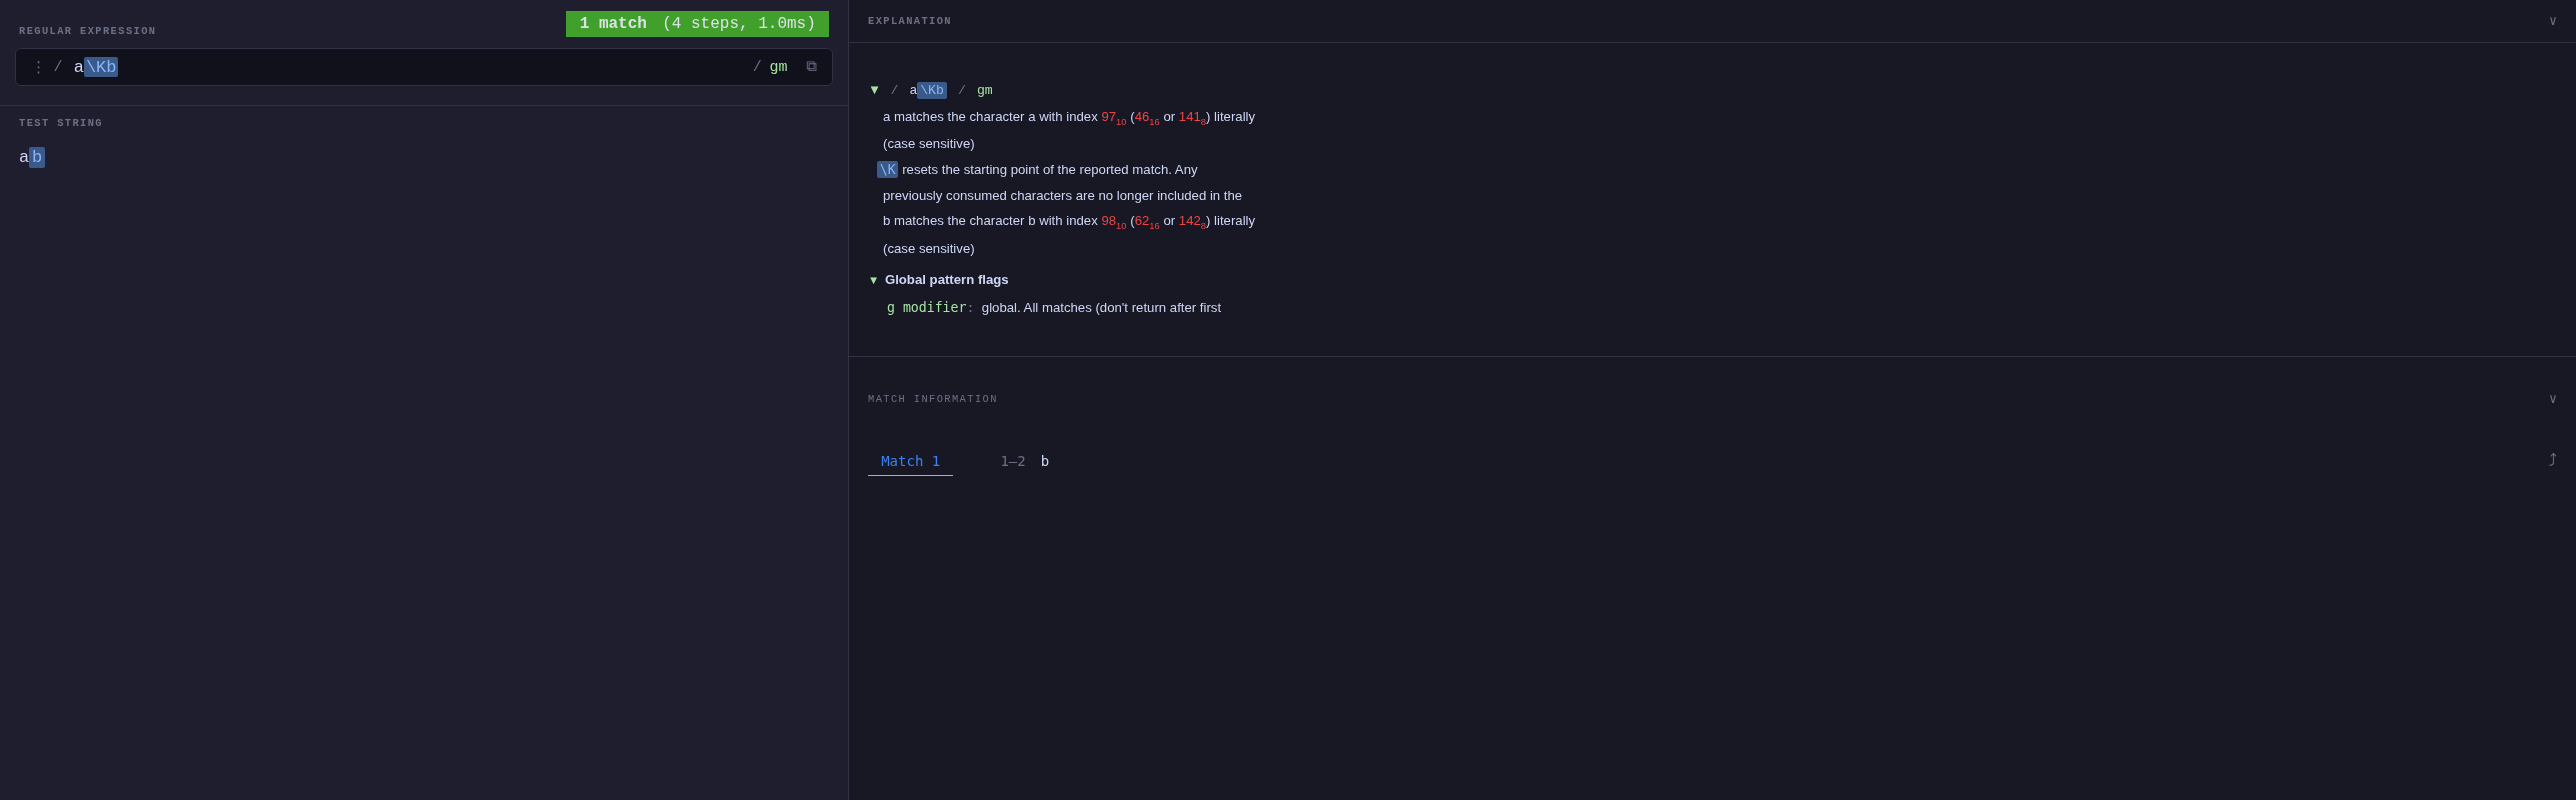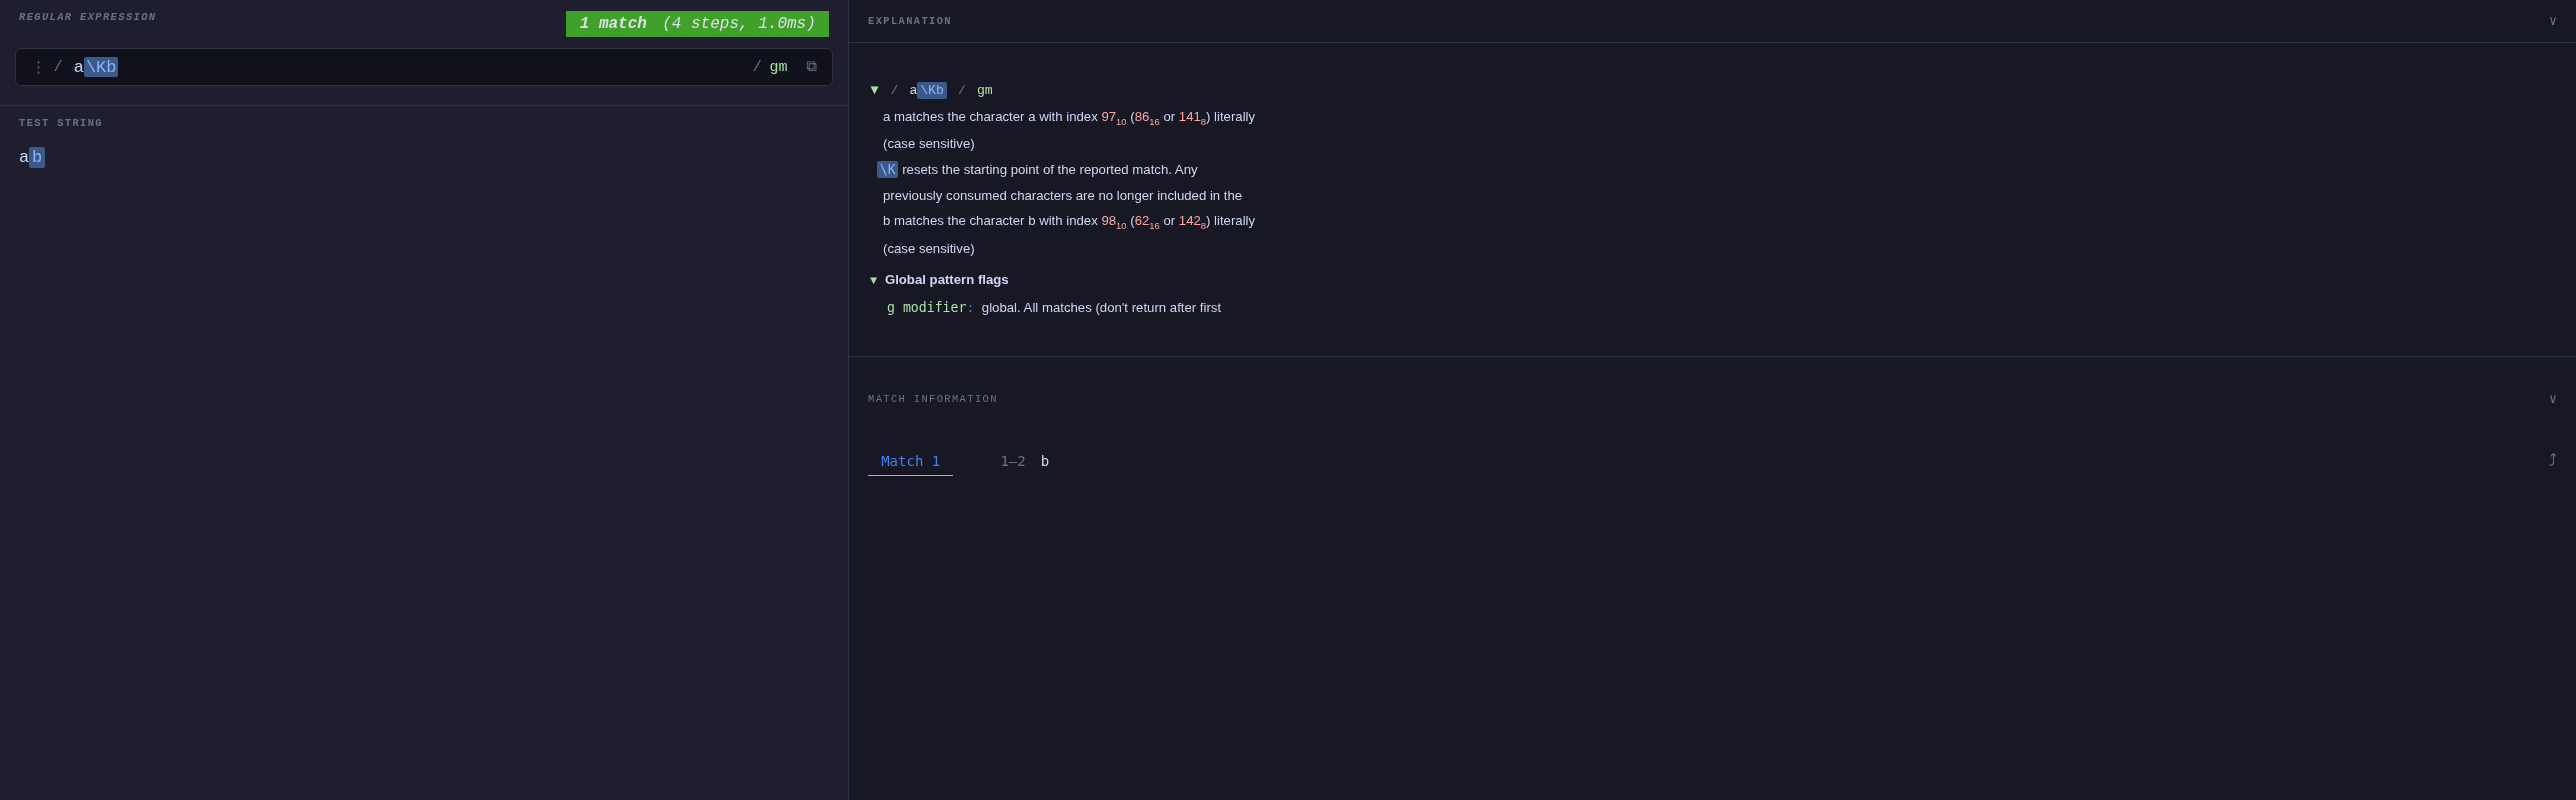--- a/index.html
+++ b/index.html
@@ -180,21 +180,21 @@
     .regex-inline {
       font-family: 'Consolas', 'Courier New', monospace;
       color: #cdd6f4;
     }
 
     .explanation-line {
       margin-bottom: 1.9px;
     }
 
     .num-blue {
-      color: #fca5a5;
+      color: #ef4444;
       text-align: center;
     }
 
     .num-subscript {
       font-size: 9.4px;
       vertical-align: sub;
     }
 
     .highlight-K {
       color: #89b4fa;
@@ -300,21 +300,21 @@
       color: #a6e3a1;
       margin-right: 5.7px;
     }
   </style>
 </head>
 <body>
 
 <div class="left-panel">
 
   <div class="regex-section">
-    <div style="display:flex; align-items:flex-start; justify-content:space-between; padding: 11.3px 19px 7.5px 19px; font-style: italic;">
+    <div style="display:flex; align-items:flex-end; justify-content:space-between; padding: 11.3px 19px 7.5px 19px;">
       <span class="section-header" style="padding:0;">REGULAR EXPRESSION</span>
       <div class="match-badge" style="position:static;">
         <span style="font-weight:700;">1 match</span>
         <span style="font-weight:400; color:#dce0e8; margin-left:5.7px;">(4 steps, 1.0ms)</span>
       </div>
     </div>
 
     <div class="regex-bar">
       <span class="regex-dots">⋮</span>
       <span class="regex-slash">/</span>
@@ -354,21 +354,21 @@
       <span style="width:3.8px; display:inline-block;"></span>
       <span class="regex-inline pattern-a">a</span><span class="regex-inline pattern-Kb" style="color:#89b4fa; background:#3a5a8a; padding:0.9px 2.8px; border-radius:1.9px;">\Kb</span>
       <span style="width:3.8px; display:inline-block;"></span>
       <span class="regex-inline" style="color:#6c7086;">/</span>
       <span style="width:3.8px; display:inline-block;"></span>
       <span class="regex-inline flags-gm" style="color:#a6e3a1;">gm</span>
     </div>
 
     <div class="explanation-line" style="margin-left:15px;">
       <span>a matches the character a with index </span><span class="num-blue">97</span><span class="num-blue num-subscript">10</span>
-      <span> (</span><span class="num-blue">86</span><span class="num-blue num-subscript">16</span>
+      <span> (</span><span class="num-blue">46</span><span class="num-blue num-subscript">16</span>
       <span> or </span><span class="num-blue">141</span><span class="num-blue num-subscript">8</span><span>) literally</span>
     </div>
     <div class="explanation-line" style="margin-left:15px;">
       <span>(case sensitive)</span>
     </div>
 
     <div class="explanation-line" style="margin-left:9px;">
       <span class="highlight-K">\K</span>
       <span> <span>resets the starting point of the reported match. Any</span></span>
     </div>

